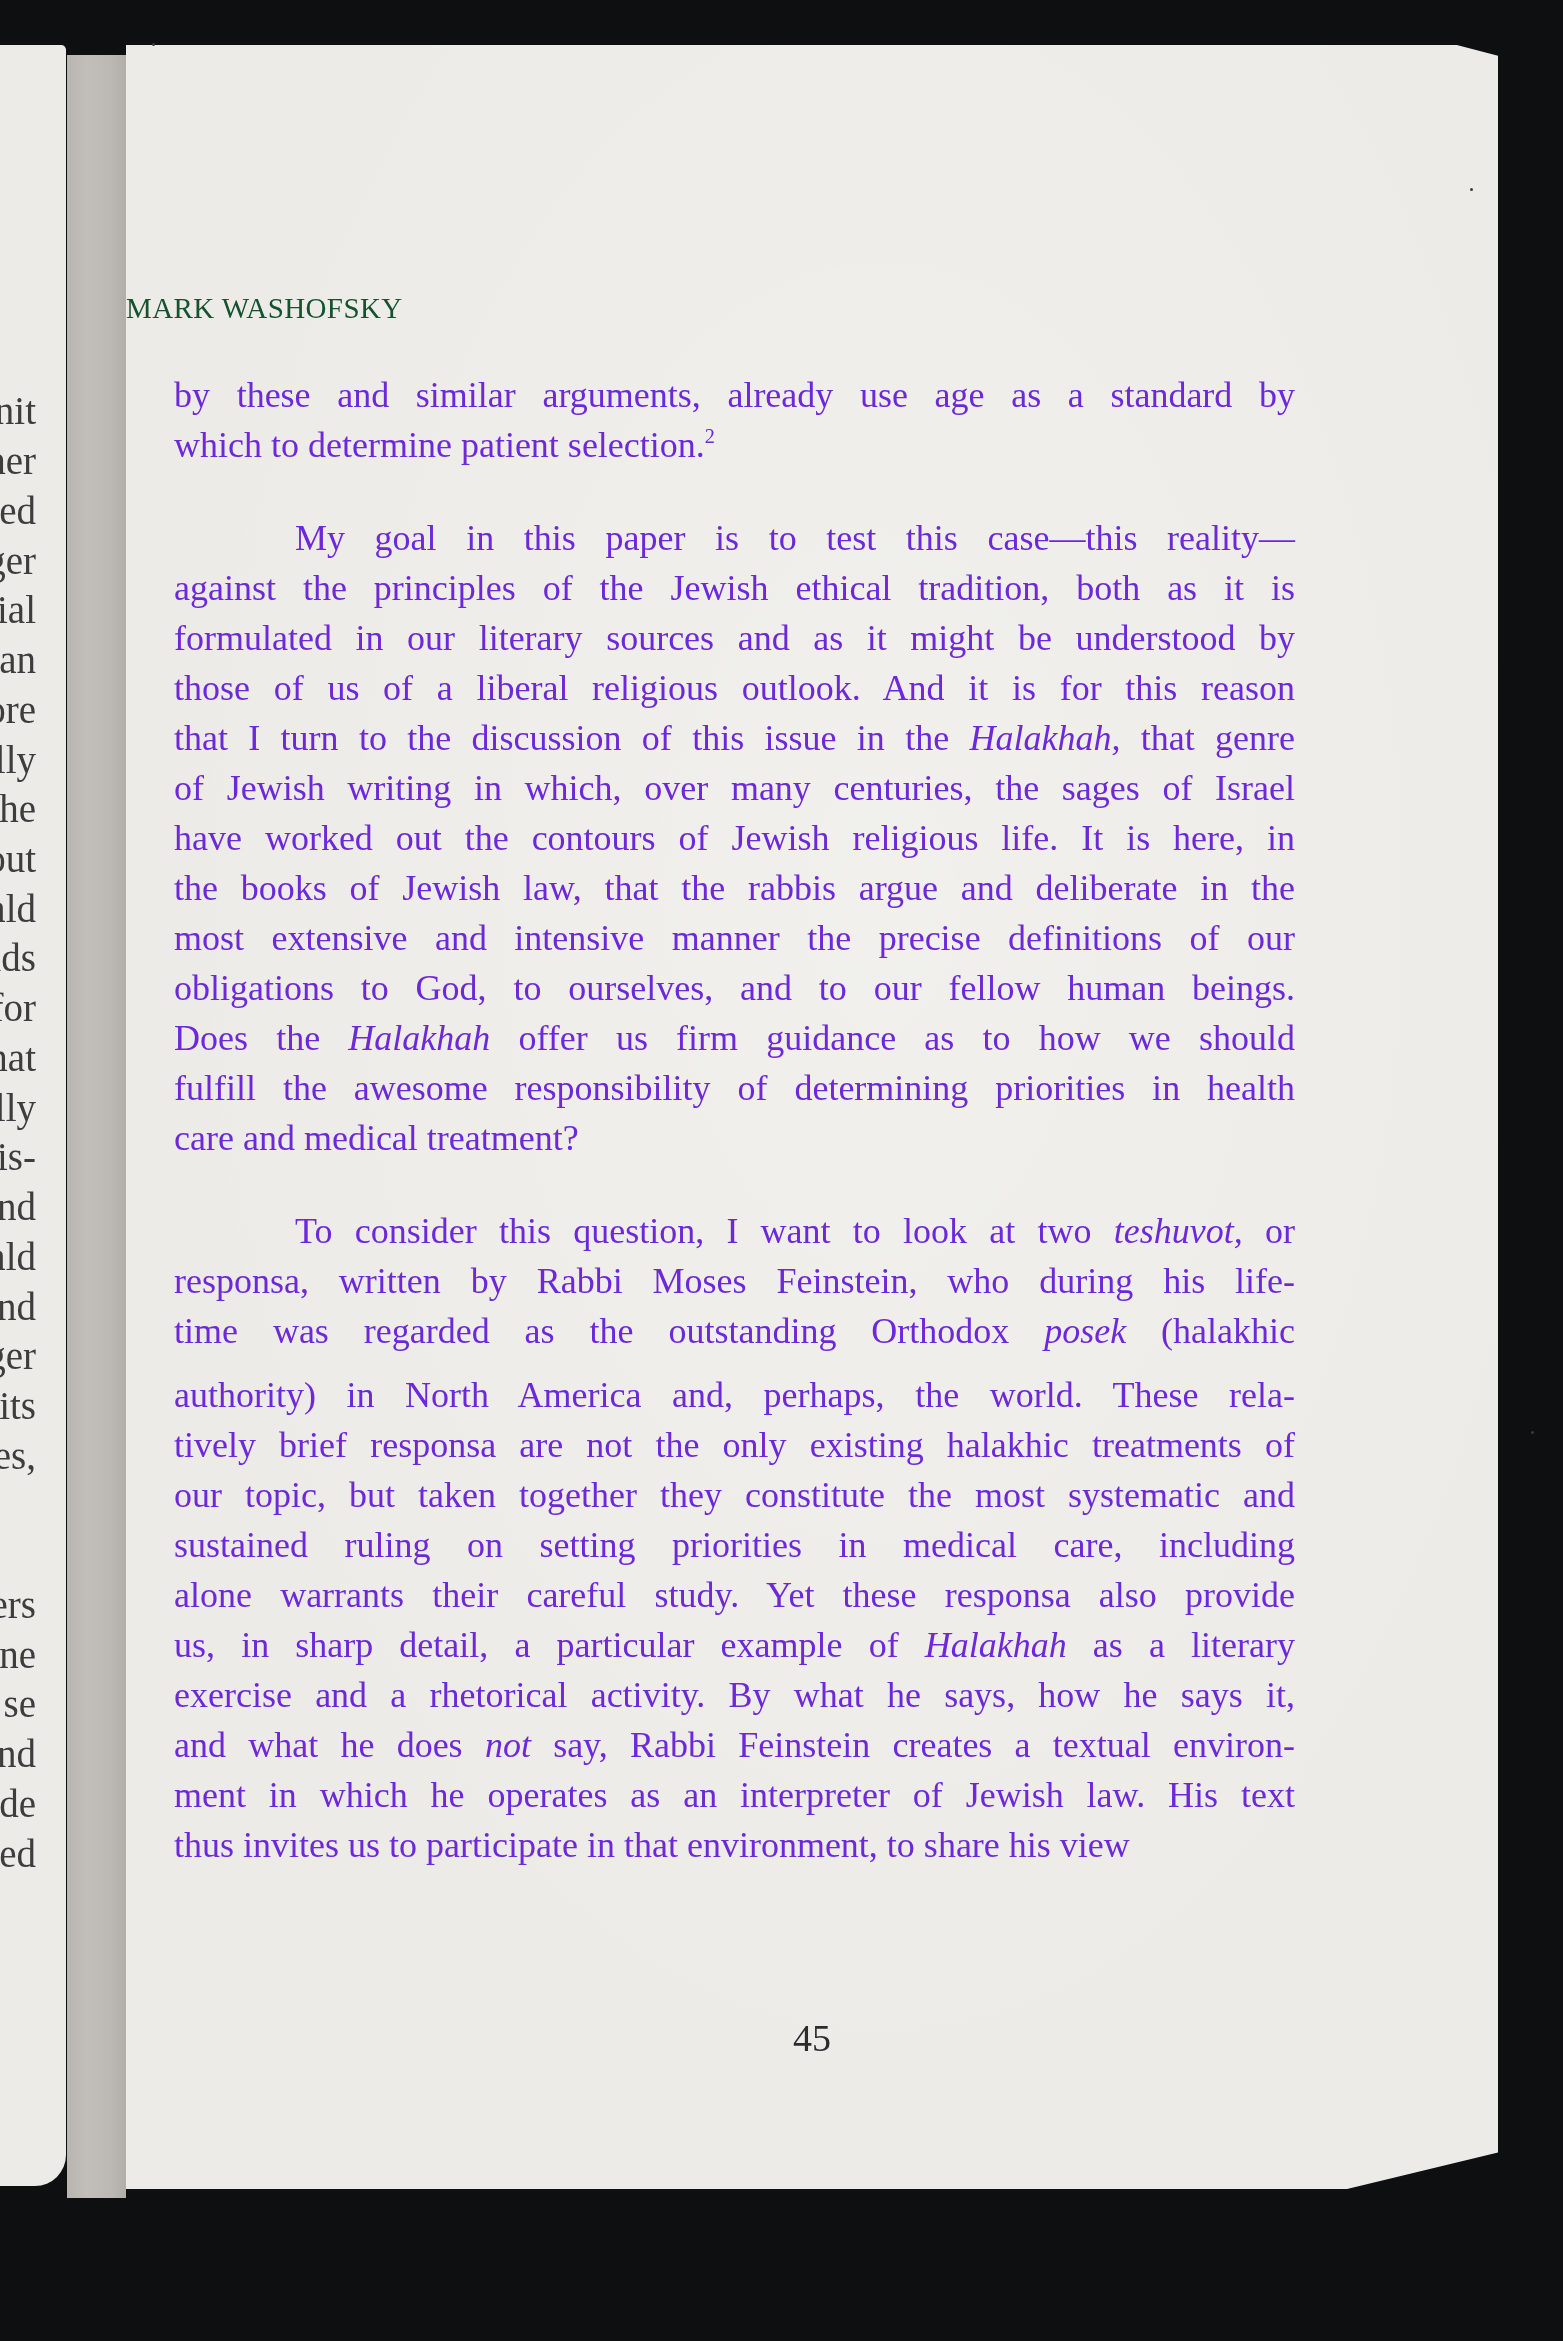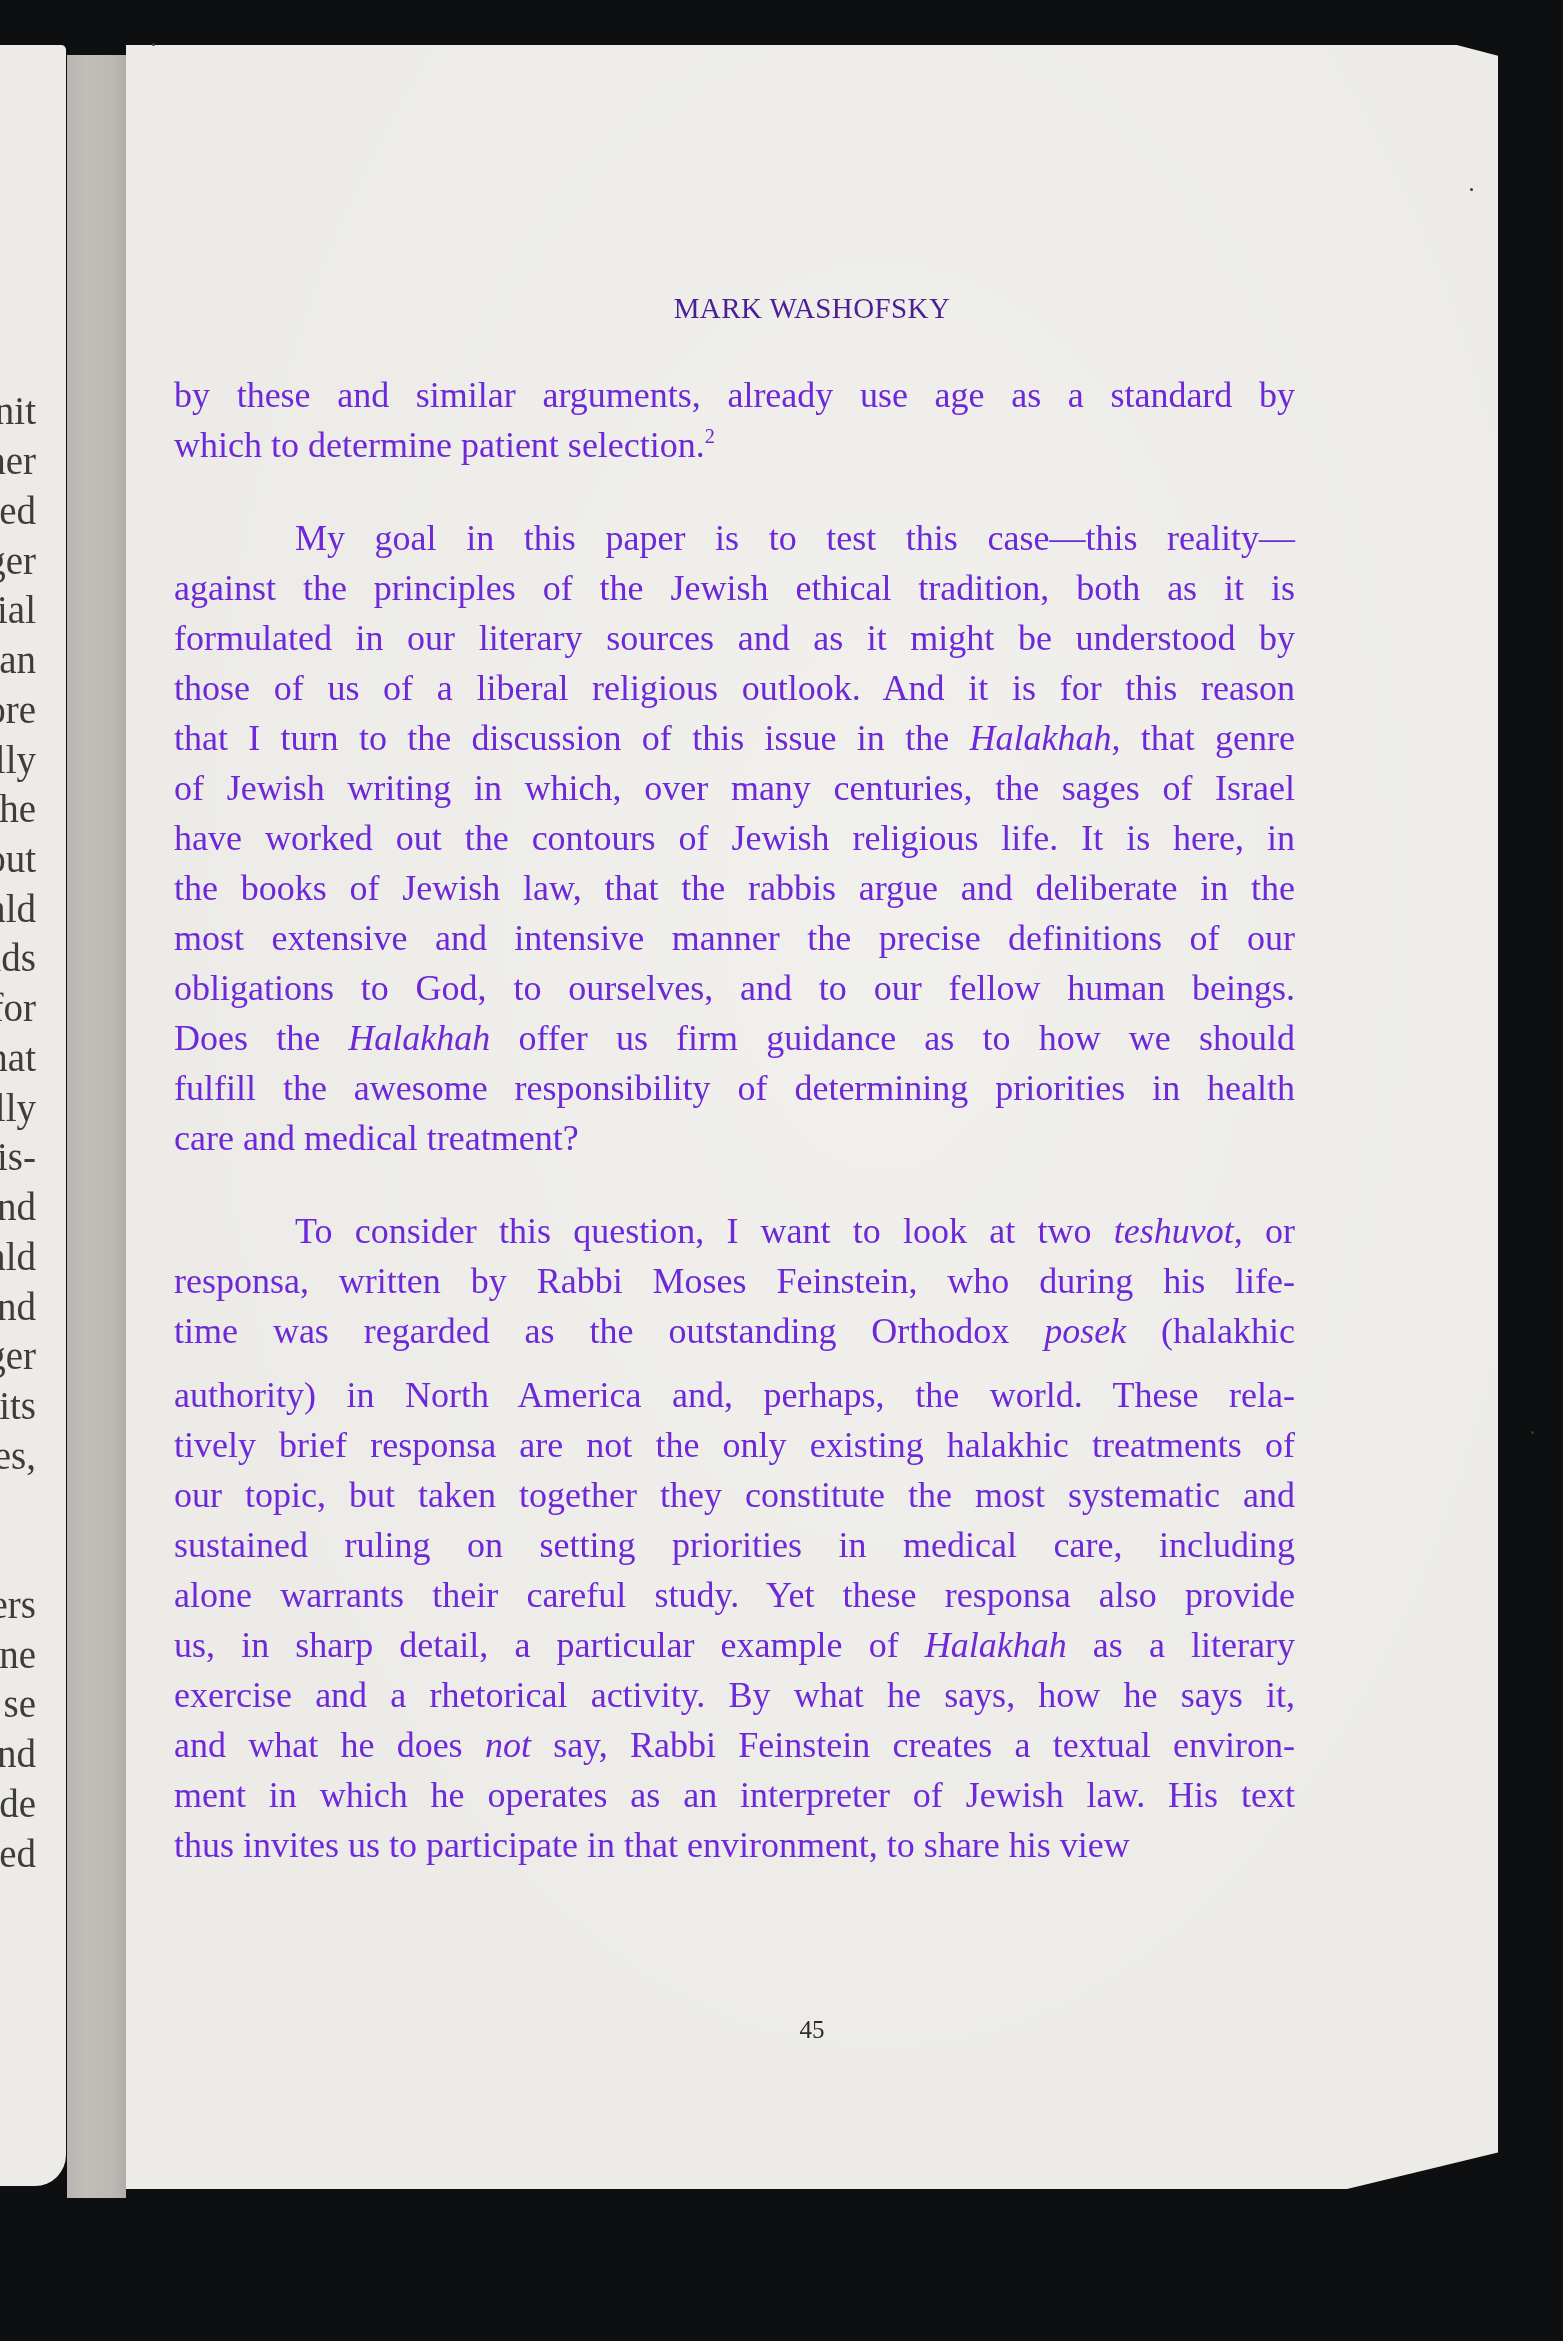--- a/index.html
+++ b/index.html
@@ -24,36 +24,36 @@
   .page {
     position: absolute; left: 126px; top: 45px; width: 1372px; height: 2144px;
     background: #ecebe7;
     clip-path: polygon(0 0, 97% 0, 100% 0.5%, 100% 98.3%, 89% 100%, 0 100%);
   }
   .page .bleed {
     position: absolute; left: 0; right: 0; top: 0; bottom: 0;
     background: radial-gradient(ellipse at 55% 40%, rgba(255,255,255,0.25), rgba(0,0,0,0) 70%);
   }
   .running-head {
-    position: absolute; left: 0; width: 100%; top: 247px; text-align: center;
-    font-size: 29px; letter-spacing: 0.4px; color: #4c1d95;
+    position: absolute; left: 0; width: 100%; top: 247px; text-align: left;
+    font-size: 29px; letter-spacing: 0.4px; color: #14532d;
   }
   .body-text {
     position: absolute; left: 48px; width: 1121px; top: 325px;
     color: #6d28d9; font-size: 36px; line-height: 50px;
   }
   .para { margin: 0; text-align: justify; }
   .para + .para { margin-top: 43px; }
   .line { display: block; text-align: justify; text-align-last: justify; white-space: nowrap; transform-origin: left; }
   .line.last { text-align-last: left; }
   .indent { padding-left: 121px; }
   sup { font-size: 20.3px; vertical-align: 14px; line-height: 0; }
   .folio {
     position: absolute; left: 0; width: 100%; top: 1971px; text-align: center;
-    font-size: 25px; color: #2d2b2b;
+    font-size: 38px; color: #2d2b2b;
   }
   .speck { position: absolute; width: 3.1px; height: 3.1px; border-radius: 50%; background: #3a3d36; }
 </style>
 </head>
 <body>
 
 <div class="left-page" id="facing">
     <div class="frag" style="top: 346px;">nit</div>
     <div class="frag" style="top: 396px;">her</div>
     <div class="frag" style="top: 446px;">ced</div>

